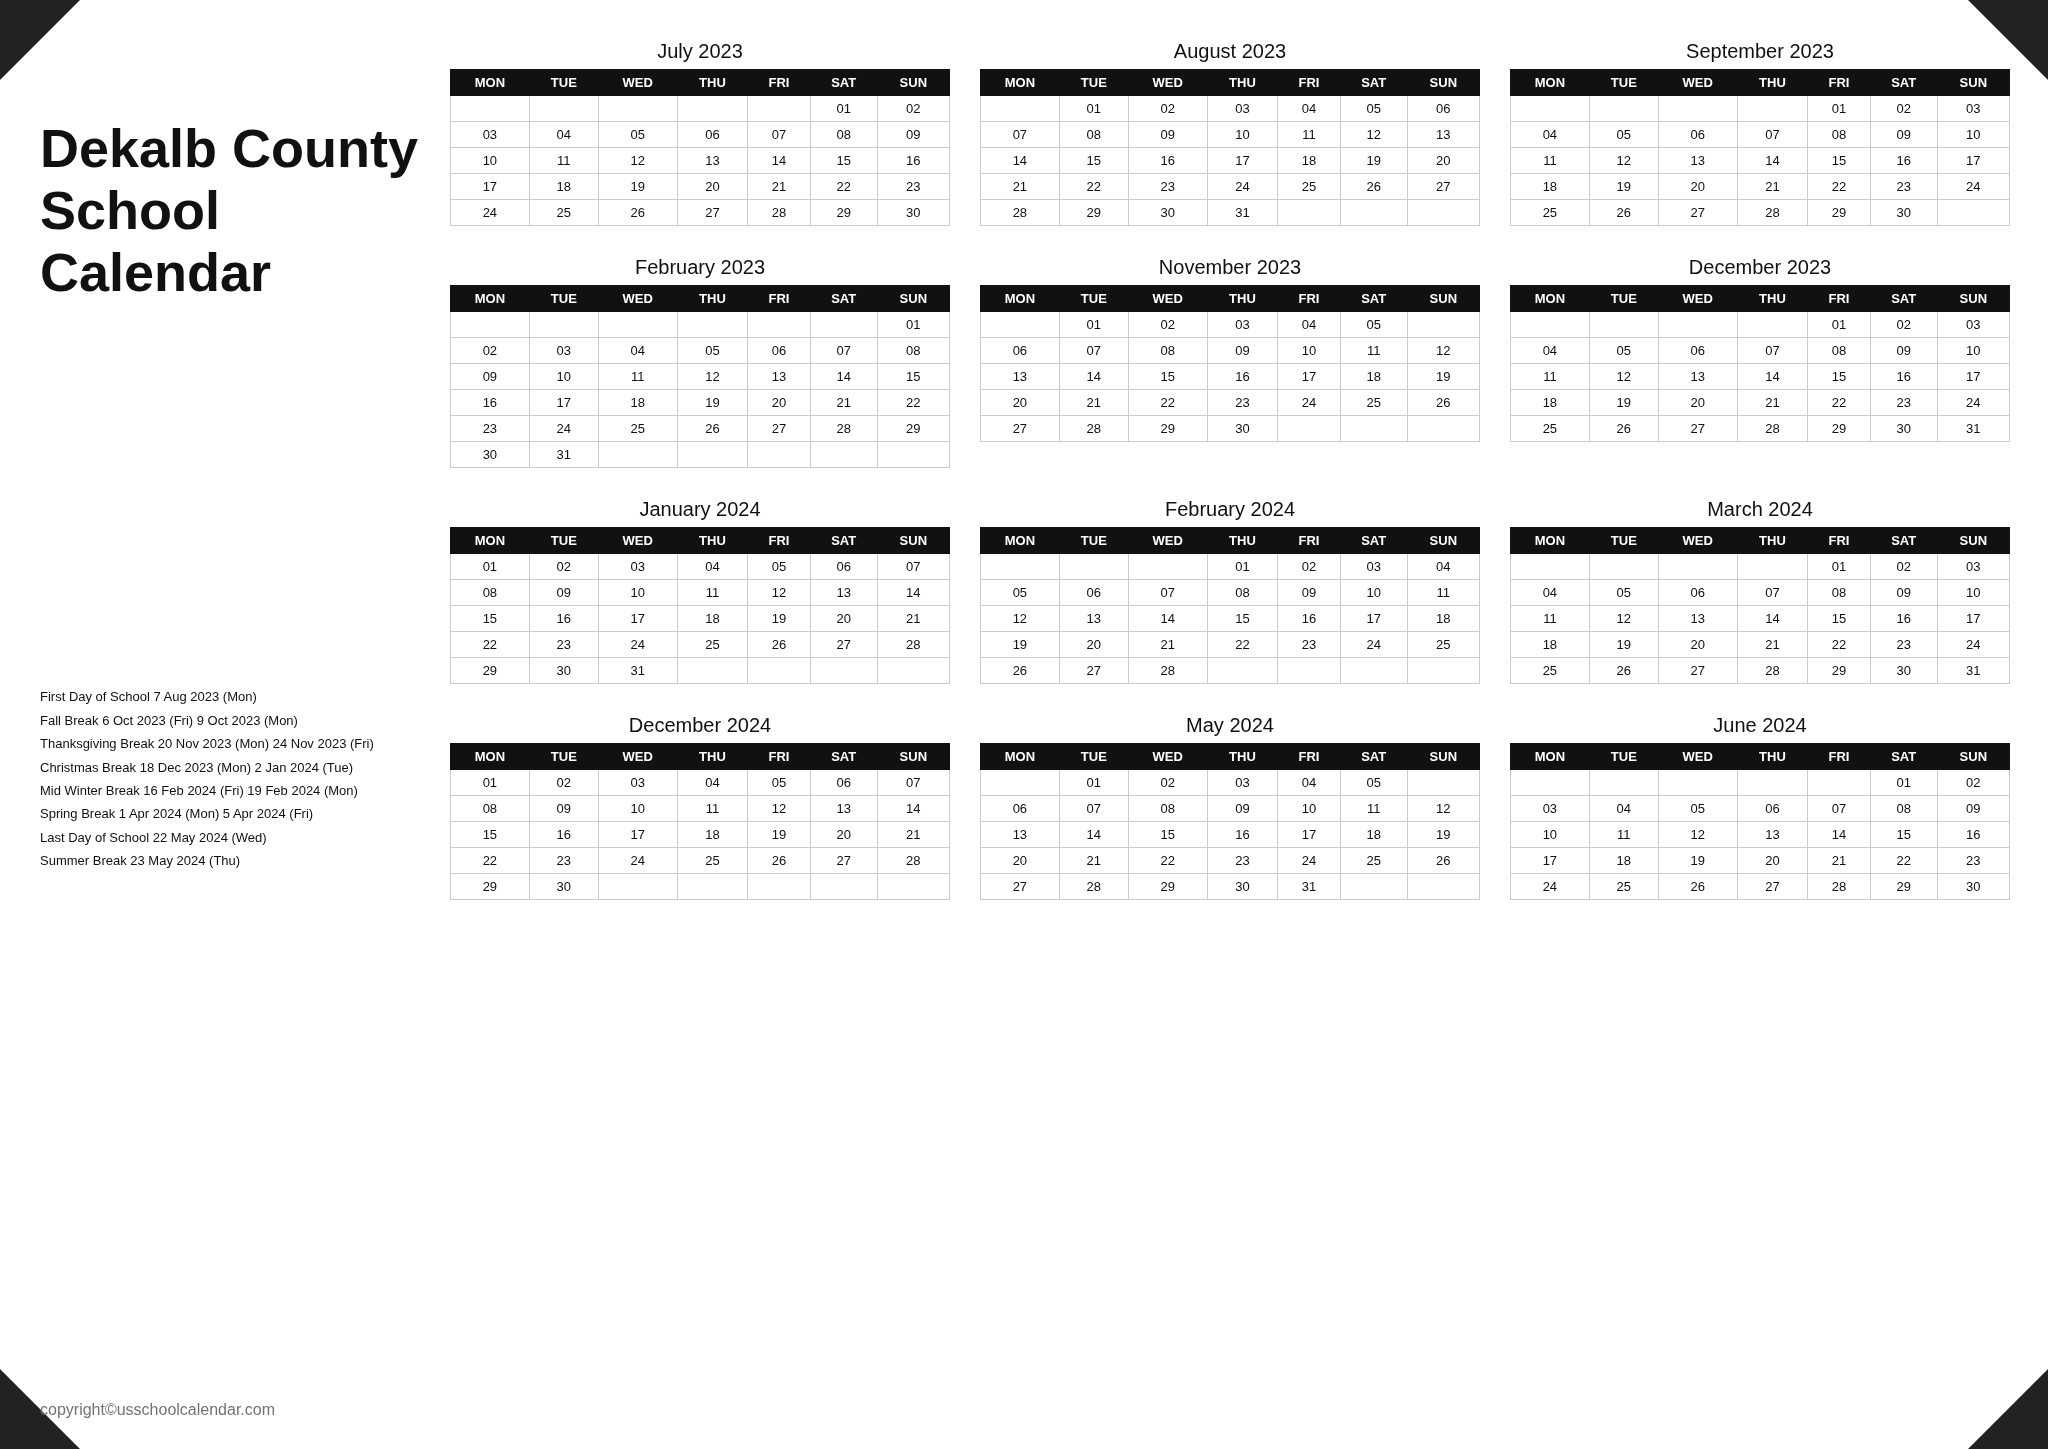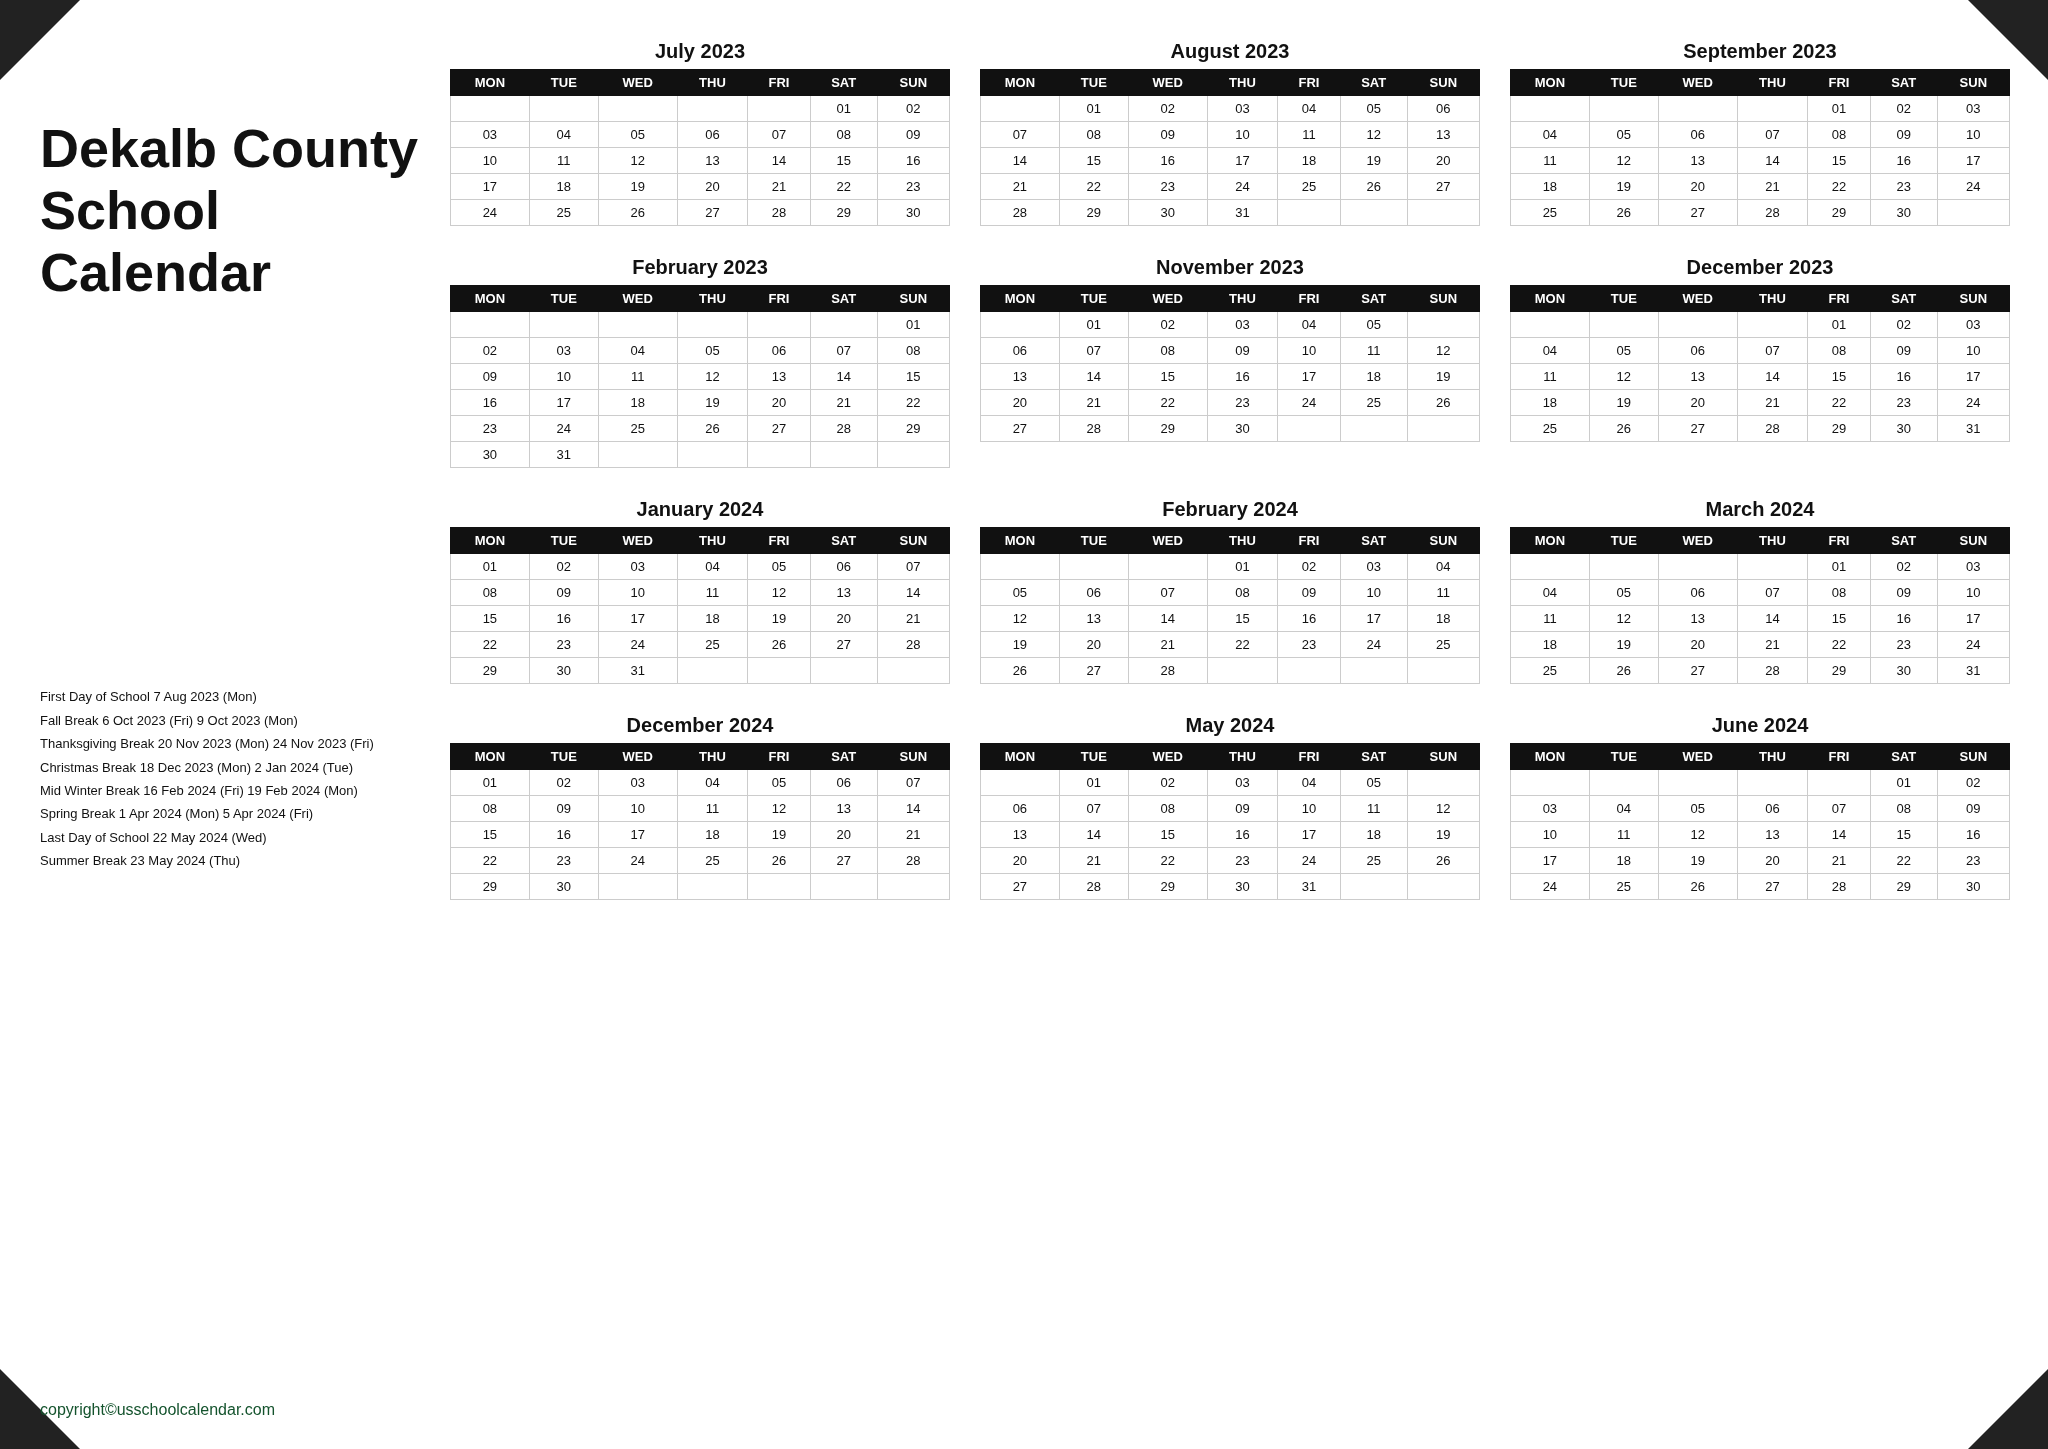--- a/index.html
+++ b/index.html
@@ -64,21 +64,21 @@
       font-size: 13px;
       line-height: 1.8;
       color: #111;
     }
 
     .copyright {
       position: absolute;
       bottom: 30px;
       left: 40px;
       font-size: 16px;
-      color: #14532d;
+      color: #737373;
     }
 
     
     .calendars-container {
       position: absolute;
       left: 450px;
       top: 40px;
       width: 1560px;
     }
 
@@ -88,21 +88,21 @@
       margin-bottom: 30px;
     }
 
     .calendar {
       flex: 1;
     }
 
     .cal-title {
       text-align: center;
       font-size: 20px;
-      font-weight: 700;
+      font-weight: 400;
       margin-bottom: 6px;
       color: #111;
     }
 
     .cal-table {
       width: 100%;
       border-collapse: collapse;
     }
 
     .cal-table thead tr th {

